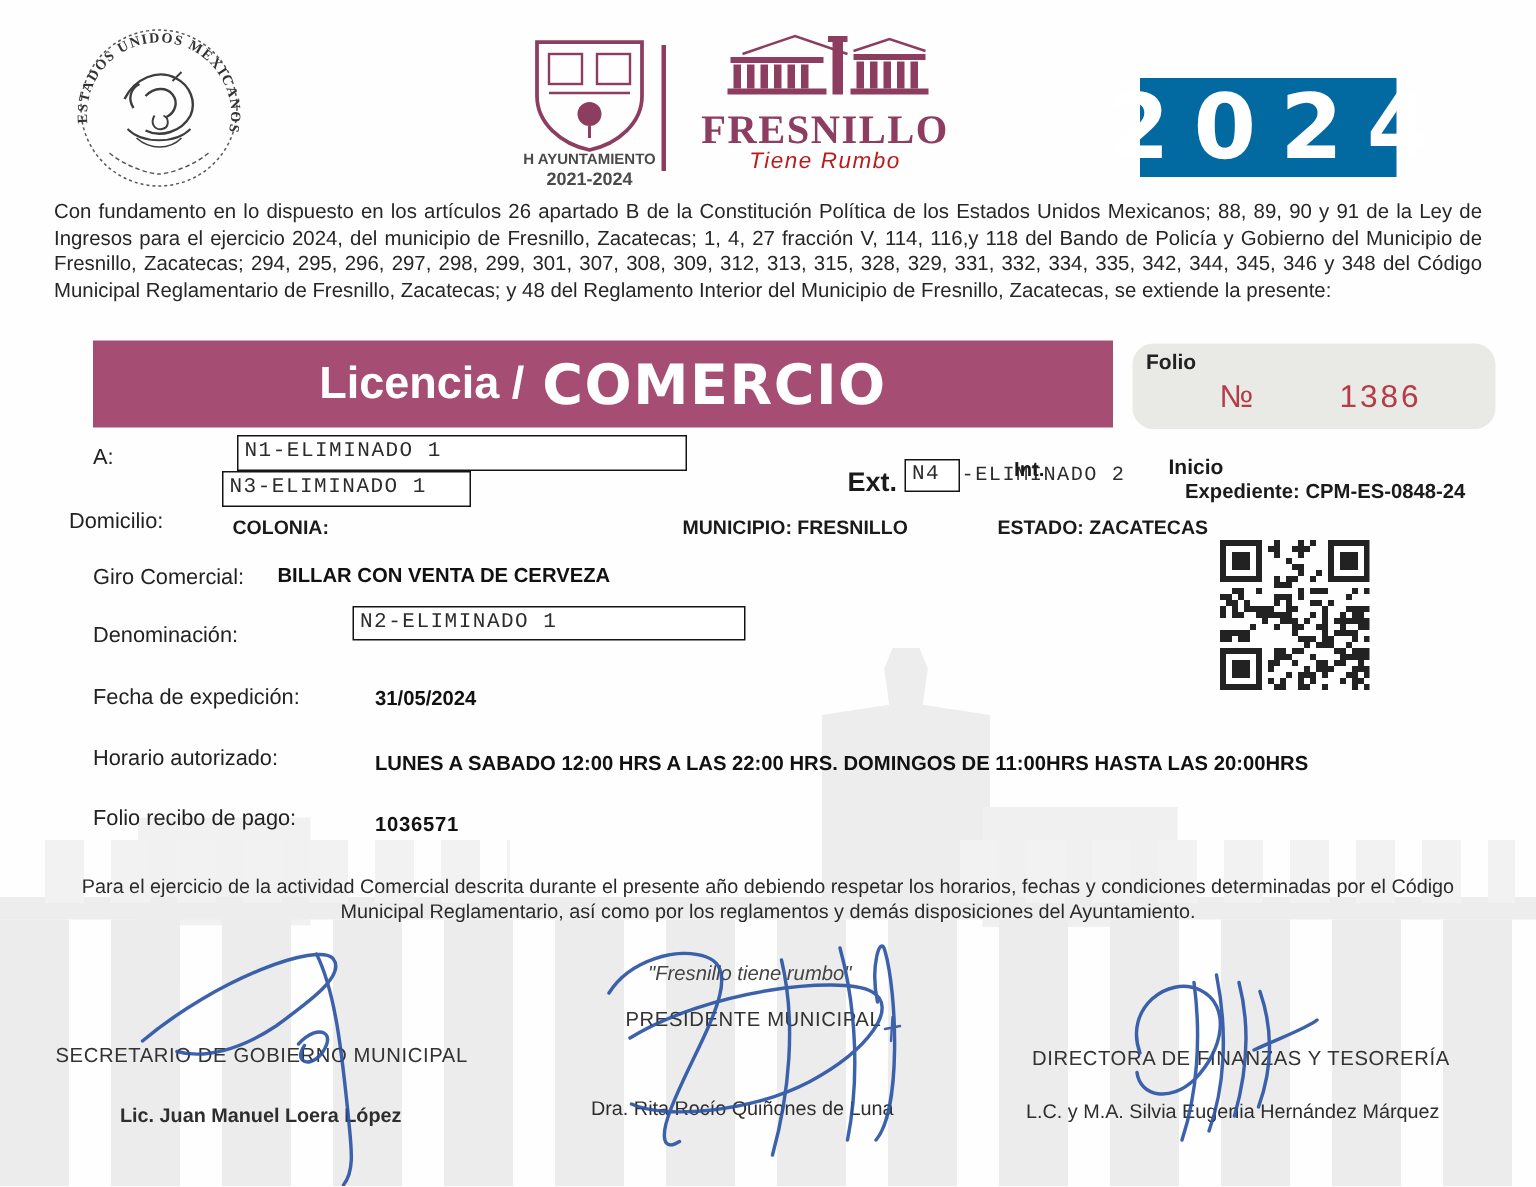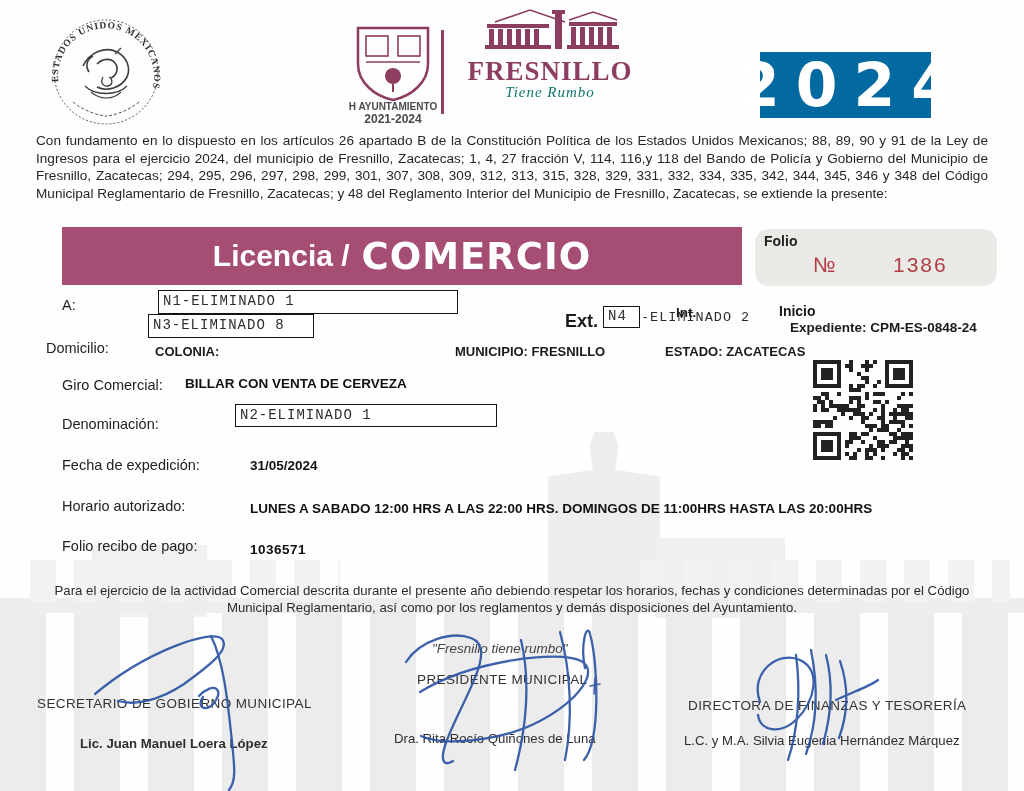--- a/index.html
+++ b/index.html
@@ -18,21 +18,21 @@
   .wm-right{left:655px;top:538px;width:130px;height:80px;background:#f0f0f0;}
   .wm-beam{left:0;top:598px;width:1024px;height:15px;background:#ededed;}
   .wm-colonnade{left:0;top:613px;width:1024px;height:178px;
     background:repeating-linear-gradient(90deg,#ececec 0 46px,rgba(0,0,0,0) 46px 74px);}
   .wm-arches{top:560px;height:42px;background:repeating-linear-gradient(90deg,#f2f2f2 0 26px,rgba(0,0,0,0) 26px 44px);}
   
   .crest-caption{font-size:10px;font-weight:bold;color:#4a4a4a;text-align:center;line-height:12px;}
   .logo-divider{background:#8d3d60;}
   .fresnillo-word{font-family:"Liberation Serif",serif;font-weight:bold;color:#8d3d60;
     font-size:27px;letter-spacing:1px;line-height:26px;}
-  .fresnillo-slogan{font-family:Liberation Serif, serif;font-style:italic;color:#0f766e;
+  .fresnillo-slogan{font-family:Liberation Sans, sans-serif;font-style:italic;color:#b91c1c;
     font-size:15px;letter-spacing:1px;}
   .year-badge{left:760px;top:52px;width:171px;height:66px;background:#0369a1;
     display:flex;align-items:center;justify-content:center;
     color:#ffffff;font-weight:bold;font-size:60px;letter-spacing:16px;
     font-family:"DejaVu Sans",sans-serif;text-indent:16px;}
   
   .legal{left:36px;top:132px;width:952px;font-size:13.6px;line-height:17.6px;
     text-align:justify;color:#262626;}
   
   .banner{left:62px;top:227px;width:680px;height:58px;background:#a54d73;
@@ -108,21 +108,21 @@
       <path d="M41,60 V68" stroke="#8d3d60" stroke-width="2"></path>
     </svg>
   </div>
   <div class="abs z1 crest-caption" style="left:328px;top:101px;width:130px;">
     <div>H AYUNTAMIENTO</div>
     <div style="font-size:12px;">2021-2024</div>
   </div>
 
   <div class="abs z1 logo-divider" style="left:441px;top:30px;width:2.5px;height:84px;"></div>
 
-  <div class="abs z1" style="left:452px;top:8px;width:196px;text-align:center;">
+  <div class="abs z1" style="left:452px;top:22px;width:196px;text-align:center;">
     <svg width="150" height="46" viewBox="0 0 150 46">
       <g fill="#8d3d60">
         <path d="M20,14 L55,2 L90,14" fill="none" stroke="#8d3d60" stroke-width="1.6"></path>
         <rect x="12" y="16" width="62" height="4"></rect>
         <rect x="14" y="21" width="5" height="16"></rect>
           <rect x="23" y="21" width="5" height="16"></rect>
         <rect x="32" y="21" width="5" height="16"></rect>
           <rect x="41" y="21" width="5" height="16"></rect>
         <rect x="50" y="21" width="5" height="16"></rect>
           <rect x="59" y="21" width="5" height="16"></rect>
@@ -152,21 +152,21 @@
     <span class="t2">COMERCIO</span>
   </div>
   <div class="abs z1 folio-box">
     <span class="folio-label">Folio</span>
     <span class="folio-no">№</span>
     <span class="folio-num">1386</span>
   </div>
 
   <div class="abs z1 lbl" style="left:62px;top:297px;">A:</div>
   <div class="abs z1 mono-box" style="left:158px;top:290px;width:300px;height:24px;">N1-ELIMINADO 1</div>
-  <div class="abs z1 mono-box" style="left:148px;top:314px;width:166px;height:24px;">N3-ELIMINADO 8</div>
+  <div class="abs z1 mono-box" style="left:148px;top:314px;width:166px;height:24px;">N3-ELIMINADO 1</div>
 
   <div class="abs z1 blbl" style="left:565px;top:311px;font-size:18px;">Ext.</div>
   <div class="abs z1 mono-box" style="left:603px;top:306px;width:37px;height:22px;padding-top:1px;">N4</div>
   <div class="abs z1 mono" style="left:641px;top:310px;">-ELIMINADO 2</div>
   <div class="abs z1 blbl" style="left:676px;top:305px;font-size:13.5px;">Int.</div>
 
   <div class="abs z1 blbl" style="left:779px;top:303px;font-size:14px;">Inicio</div>
   <div class="abs z1 blbl" style="left:790px;top:320px;font-size:13.5px;">Expediente: CPM-ES-0848-24</div>
 
   <div class="abs z1 lbl" style="left:46px;top:340px;">Domicilio:</div>

